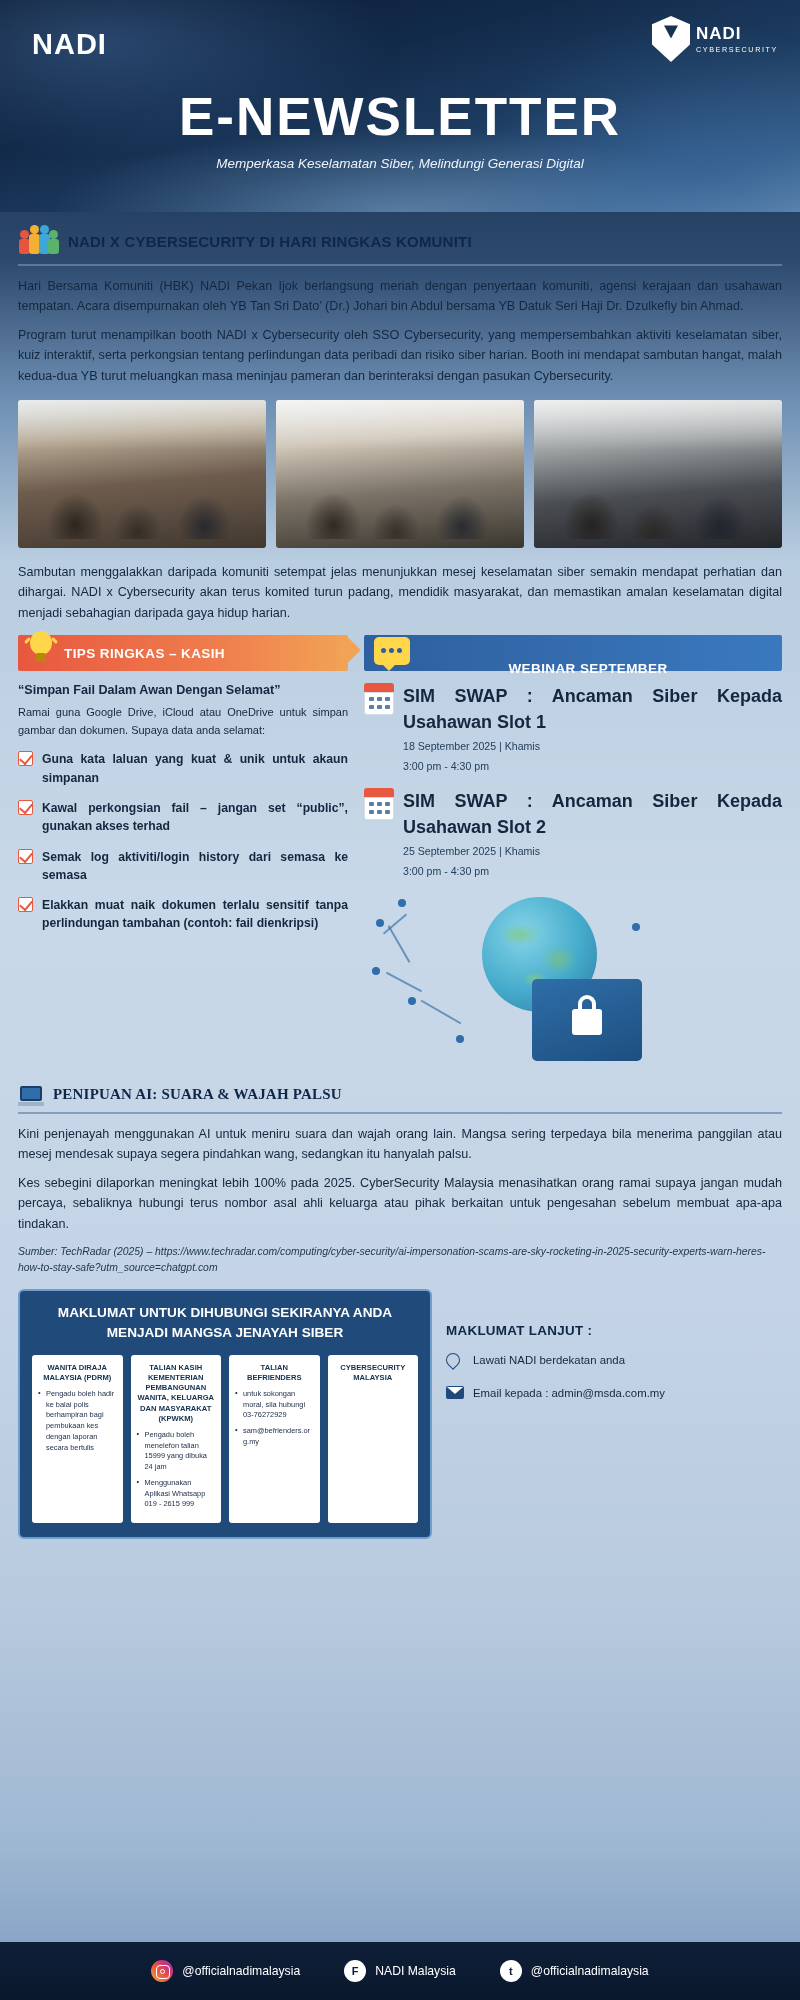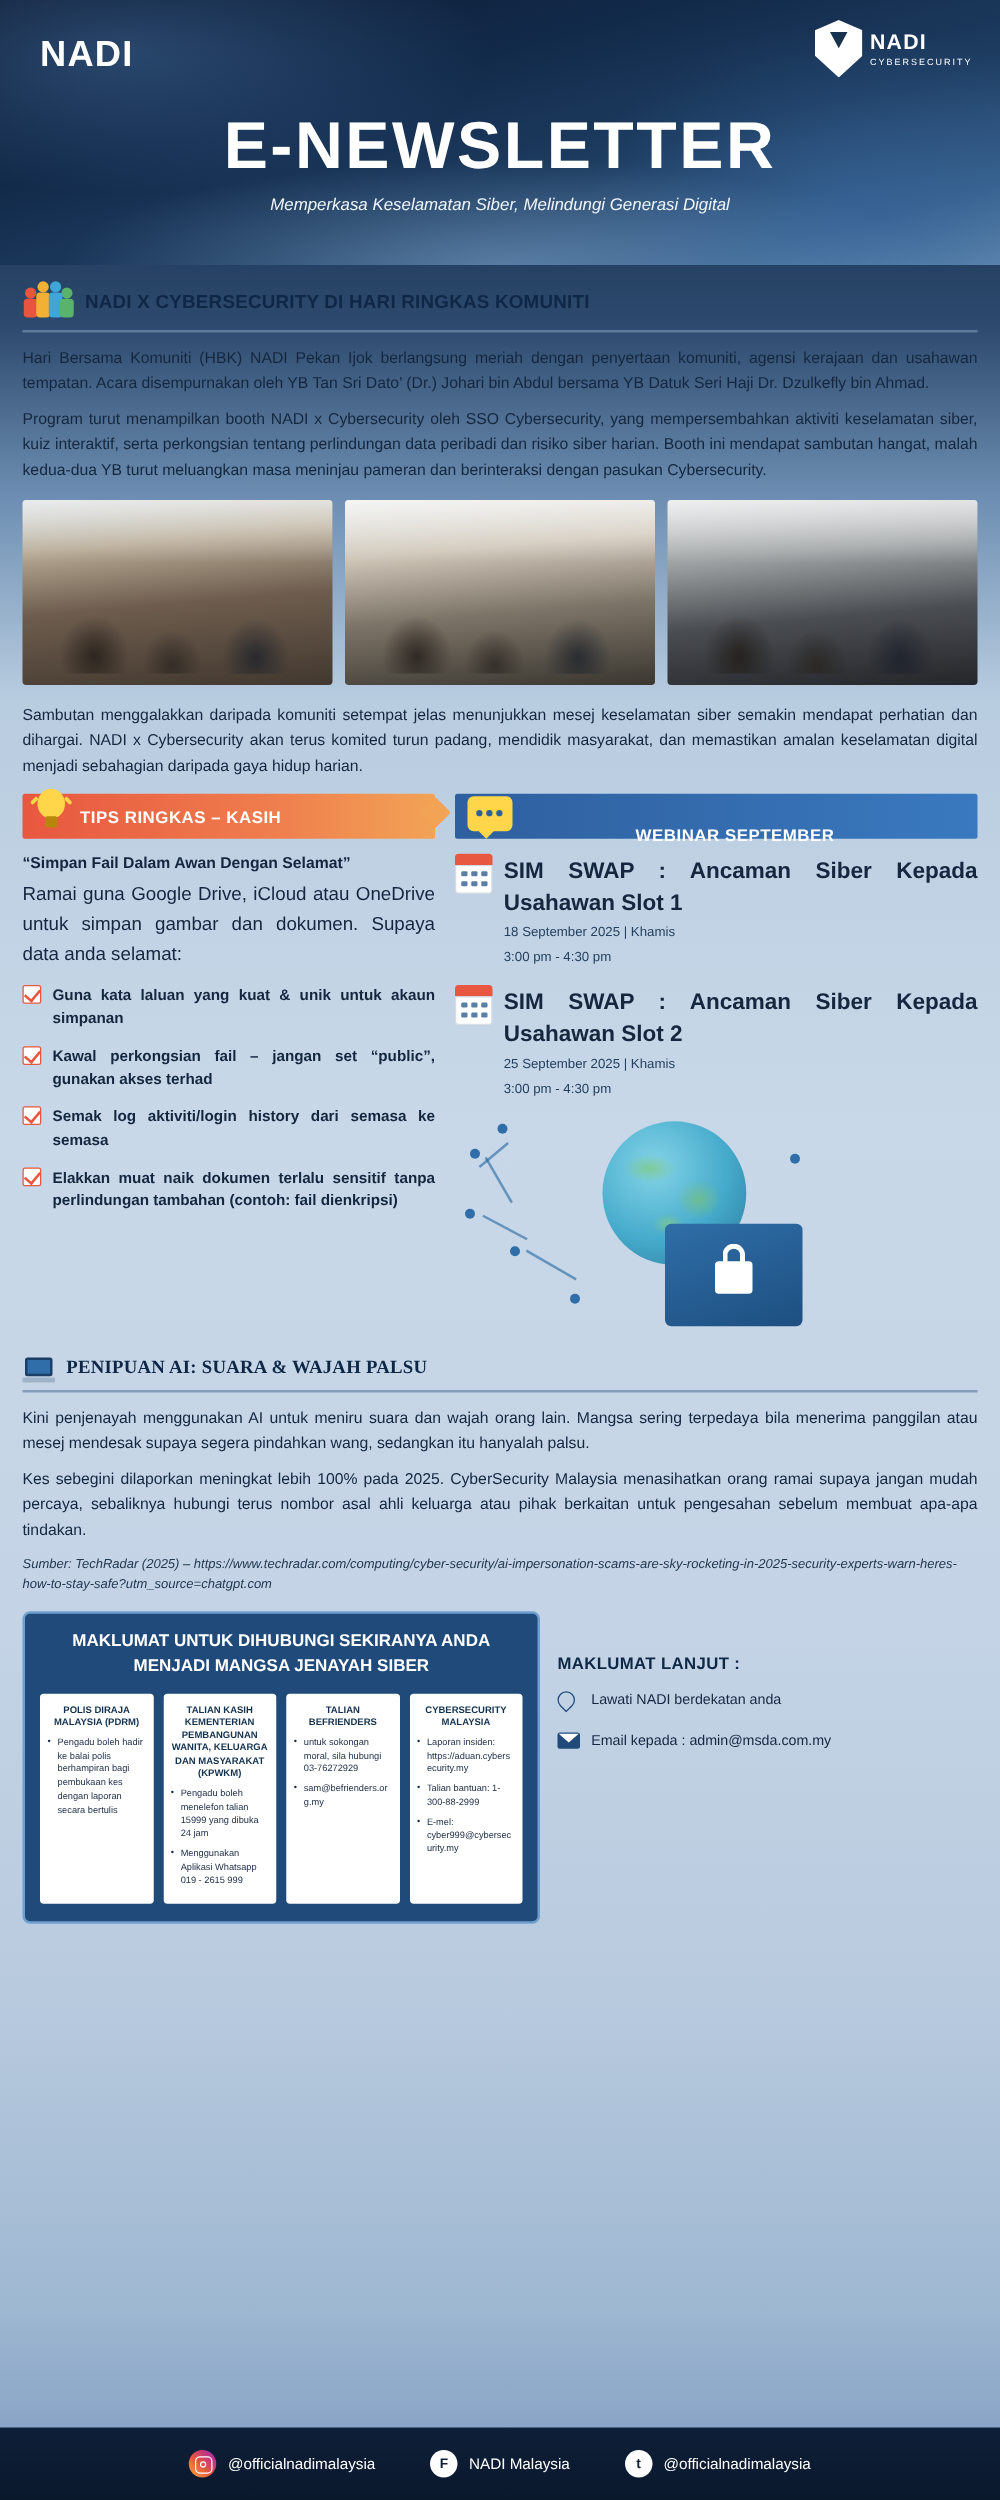--- a/index.html
+++ b/index.html
@@ -126,21 +126,21 @@
   }
   .ribbon .label { color:#fff; font-size:13.5px; font-weight:bold; letter-spacing:.4px; z-index:2;}
   .bulb {
     position:absolute; left: 8px; top:-6px; width:30px; height:42px;
   }
   .bulb .glass { position:absolute; left:4px; top:2px; width:22px;height:24px;border-radius:50%;background:#ffd54a;}
   .bulb .base { position:absolute; left:10px; top:24px; width:10px;height:9px;background:#b8860b; border-radius:2px;}
   .bulb .ray { position:absolute; background:#ffd54a; width:3px; height:7px; border-radius:2px;}
 
   .tips-quote { font-size: 12.6px; font-weight: bold; color:#14273f; margin-bottom: 7px;}
-  .tips-intro { font-size:15px; line-height:1.6; color:#14273f; text-align: justify; margin-bottom: 11px;}
+  .tips-intro { font-size:11px; line-height:1.6; color:#14273f; text-align: justify; margin-bottom: 11px;}
   .tip-item { display:flex; gap:9px; margin-bottom: 12px; }
   .tick {
     flex:0 0 15px; width:15px;height:15px; margin-top:1px;
     border:1.6px solid #e8573f; border-radius:2px; position:relative; background:#fff;
   }
   .tick::after{
     content:""; position:absolute; left:3px; top:0px; width:6px;height:10px;
     border:solid #e8573f; border-width:0 2px 2px 0; transform: rotate(40deg);
   }
   .tip-text { font-size:12.2px; font-weight:bold; line-height:1.5; color:#14273f; text-align: justify;}
@@ -400,21 +400,21 @@
     <div class="body-text">Kes sebegini dilaporkan meningkat lebih 100% pada 2025. CyberSecurity Malaysia menasihatkan orang ramai supaya jangan mudah percaya, sebaliknya hubungi terus nombor asal ahli keluarga atau pihak berkaitan untuk pengesahan sebelum membuat apa-apa tindakan.</div>
     <div class="source-note">Sumber: TechRadar (2025) – https://www.techradar.com/computing/cyber-security/ai-impersonation-scams-are-sky-rocketing-in-2025-security-experts-warn-heres-how-to-stay-safe?utm_source=chatgpt.com</div>
   </div>
 
   <div class="contact-wrap">
     <div class="contact-box">
       <div class="contact-title">MAKLUMAT UNTUK DIHUBUNGI SEKIRANYA ANDA MENJADI MANGSA JENAYAH SIBER</div>
       <div class="cards">
 
         <div class="card">
-          <h4>POLIS DIRAJA MALAYSIA (PDRM)</h4>
+          <h4>WANITA DIRAJA MALAYSIA (PDRM)</h4>
           <ul>
             <li>Pengadu boleh hadir ke balai polis berhampiran bagi pembukaan kes dengan laporan secara bertulis</li>
           </ul>
         </div>
 
         <div class="card">
           <h4>TALIAN KASIH KEMENTERIAN PEMBANGUNAN WANITA, KELUARGA DAN MASYARAKAT (KPWKM)</h4>
           <ul>
             <li>Pengadu boleh menelefon talian 15999 yang dibuka 24 jam</li>
             <li>Menggunakan Aplikasi Whatsapp 019 - 2615 999</li>
@@ -424,25 +424,20 @@
         <div class="card">
           <h4>TALIAN BEFRIENDERS</h4>
           <ul>
             <li>untuk sokongan moral, sila hubungi 03-76272929</li>
             <li style="list-style:none;padding-left:8px">sam@befrienders.org.my</li>
           </ul>
         </div>
 
         <div class="card">
           <h4>CYBERSECURITY MALAYSIA</h4>
-          <ul>
-            <li>Laporan insiden: https://aduan.cybersecurity.my</li>
-            <li>Talian bantuan: 1-300-88-2999</li>
-            <li>E-mel: cyber999@cybersecurity.my</li>
-          </ul>
         </div>
 
       </div>
     </div>
 
     <div class="further">
       <div class="further-title">MAKLUMAT LANJUT :</div>
       <div class="f-row">
         <div class="f-ic">
             <div class="pin-ic"></div>

